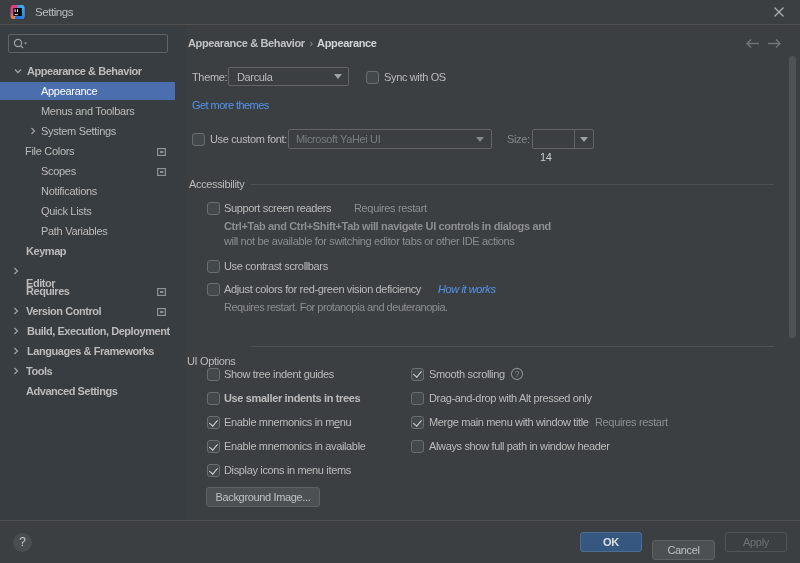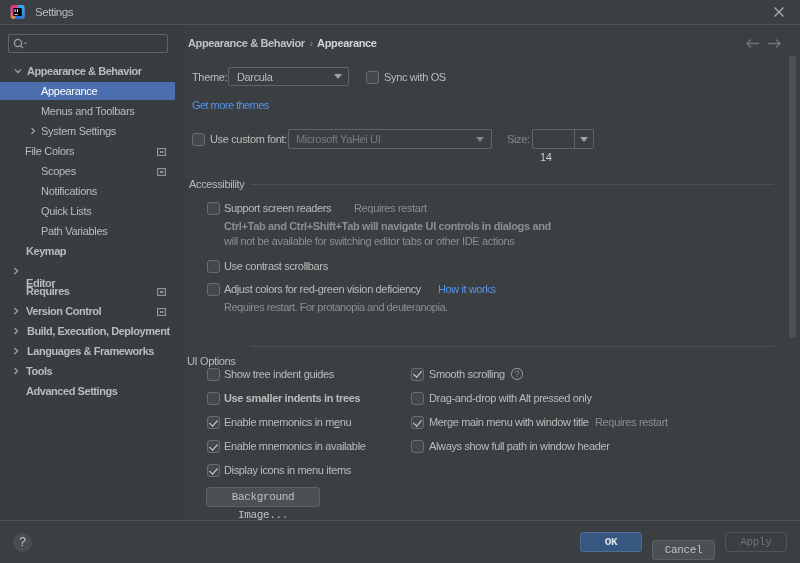--- a/index.html
+++ b/index.html
@@ -17,21 +17,21 @@
   .cb{position:absolute;width:13px;height:13px;border:1px solid #6b6e71;border-radius:3px;
       background:#43494a;box-sizing:border-box;}
   .cb.chk::after{content:'';position:absolute;left:3px;top:0.5px;width:3.5px;height:7px;
       border:solid #d8dbdd;border-width:0 1.7px 1.7px 0;transform:rotate(40deg);}
   
   .combo{position:absolute;border:1px solid #646464;border-radius:2px;background:#3c3f41;
          box-sizing:border-box;}
   .arr{position:absolute;width:0;height:0;border-left:4px solid transparent;
        border-right:4px solid transparent;border-top:5px solid #9da2a6;}
   .btn{position:absolute;height:20px;line-height:18px;text-align:center;border-radius:3px;
-       box-sizing:border-box;border:1px solid #5e6163;background:#4c5053;color:#bdc1c3;font-family:Liberation Mono, monospace;}
+       box-sizing:border-box;border:1px solid #5e6163;background:#4c5053;color:#bdc1c3;}
   .hr{position:absolute;height:1px;background:#4d5052;}
 </style>
 </head>
 <body>
 
 <div class="abs" style="left:0;top:0;width:800px;height:24px;background:#3c3f41;"></div>
 <div class="hr" style="left:0;top:24px;width:800px;background:#515151;"></div>
 <svg class="abs" style="left:10px;top:4px;" width="15" height="16" viewBox="0 0 15 16">
   <defs>
     <linearGradient id="ijL" x1="0" y1="0" x2="0.1" y2="1">
@@ -156,21 +156,21 @@
 <div class="row" style="left:224px;top:199px;">Support screen readers</div>
 <div class="row dim" style="left:354px;top:199px;">Requires restart</div>
 <div class="row dim" style="left:224px;top:217px;font-weight:bold;">Ctrl+Tab and Ctrl+Shift+Tab will navigate UI controls in dialogs and</div>
 <div class="row dim" style="left:224px;top:232px;">will not be available for switching editor tabs or other IDE actions</div>
 
 <div class="cb" style="left:207px;top:260px;"></div>
 <div class="row" style="left:224px;top:257px;">Use contrast scrollbars</div>
 
 <div class="cb" style="left:207px;top:283px;"></div>
 <div class="row" style="left:224px;top:280px;">Adjust colors for red-green vision deficiency</div>
-<div class="row link" style="left:438px;top:280px;letter-spacing:-0.4px;">How it works</div>
+<div class="row link" style="left:438px;top:280px;letter-spacing:-0.4px;font-style:italic;">How it works</div>
 <div class="row dim" style="left:224px;top:298px;letter-spacing:-0.48px;">Requires restart. For protanopia and deuteranopia.</div>
 
 <div class="row" style="left:187px;top:352px;">UI Options</div>
 <div class="hr" style="left:251px;top:346px;width:523px;"></div>
 
 <div class="cb" style="left:207px;top:367.5px;"></div>
 <div class="row" style="left:224px;top:365px;">Show tree indent guides</div>
 <div class="cb" style="left:207px;top:391.5px;"></div>
 <div class="row" style="left:224px;top:389px;font-weight:bold;">Use smaller indents in trees</div>
 <div class="cb chk" style="left:207px;top:416px;"></div>

